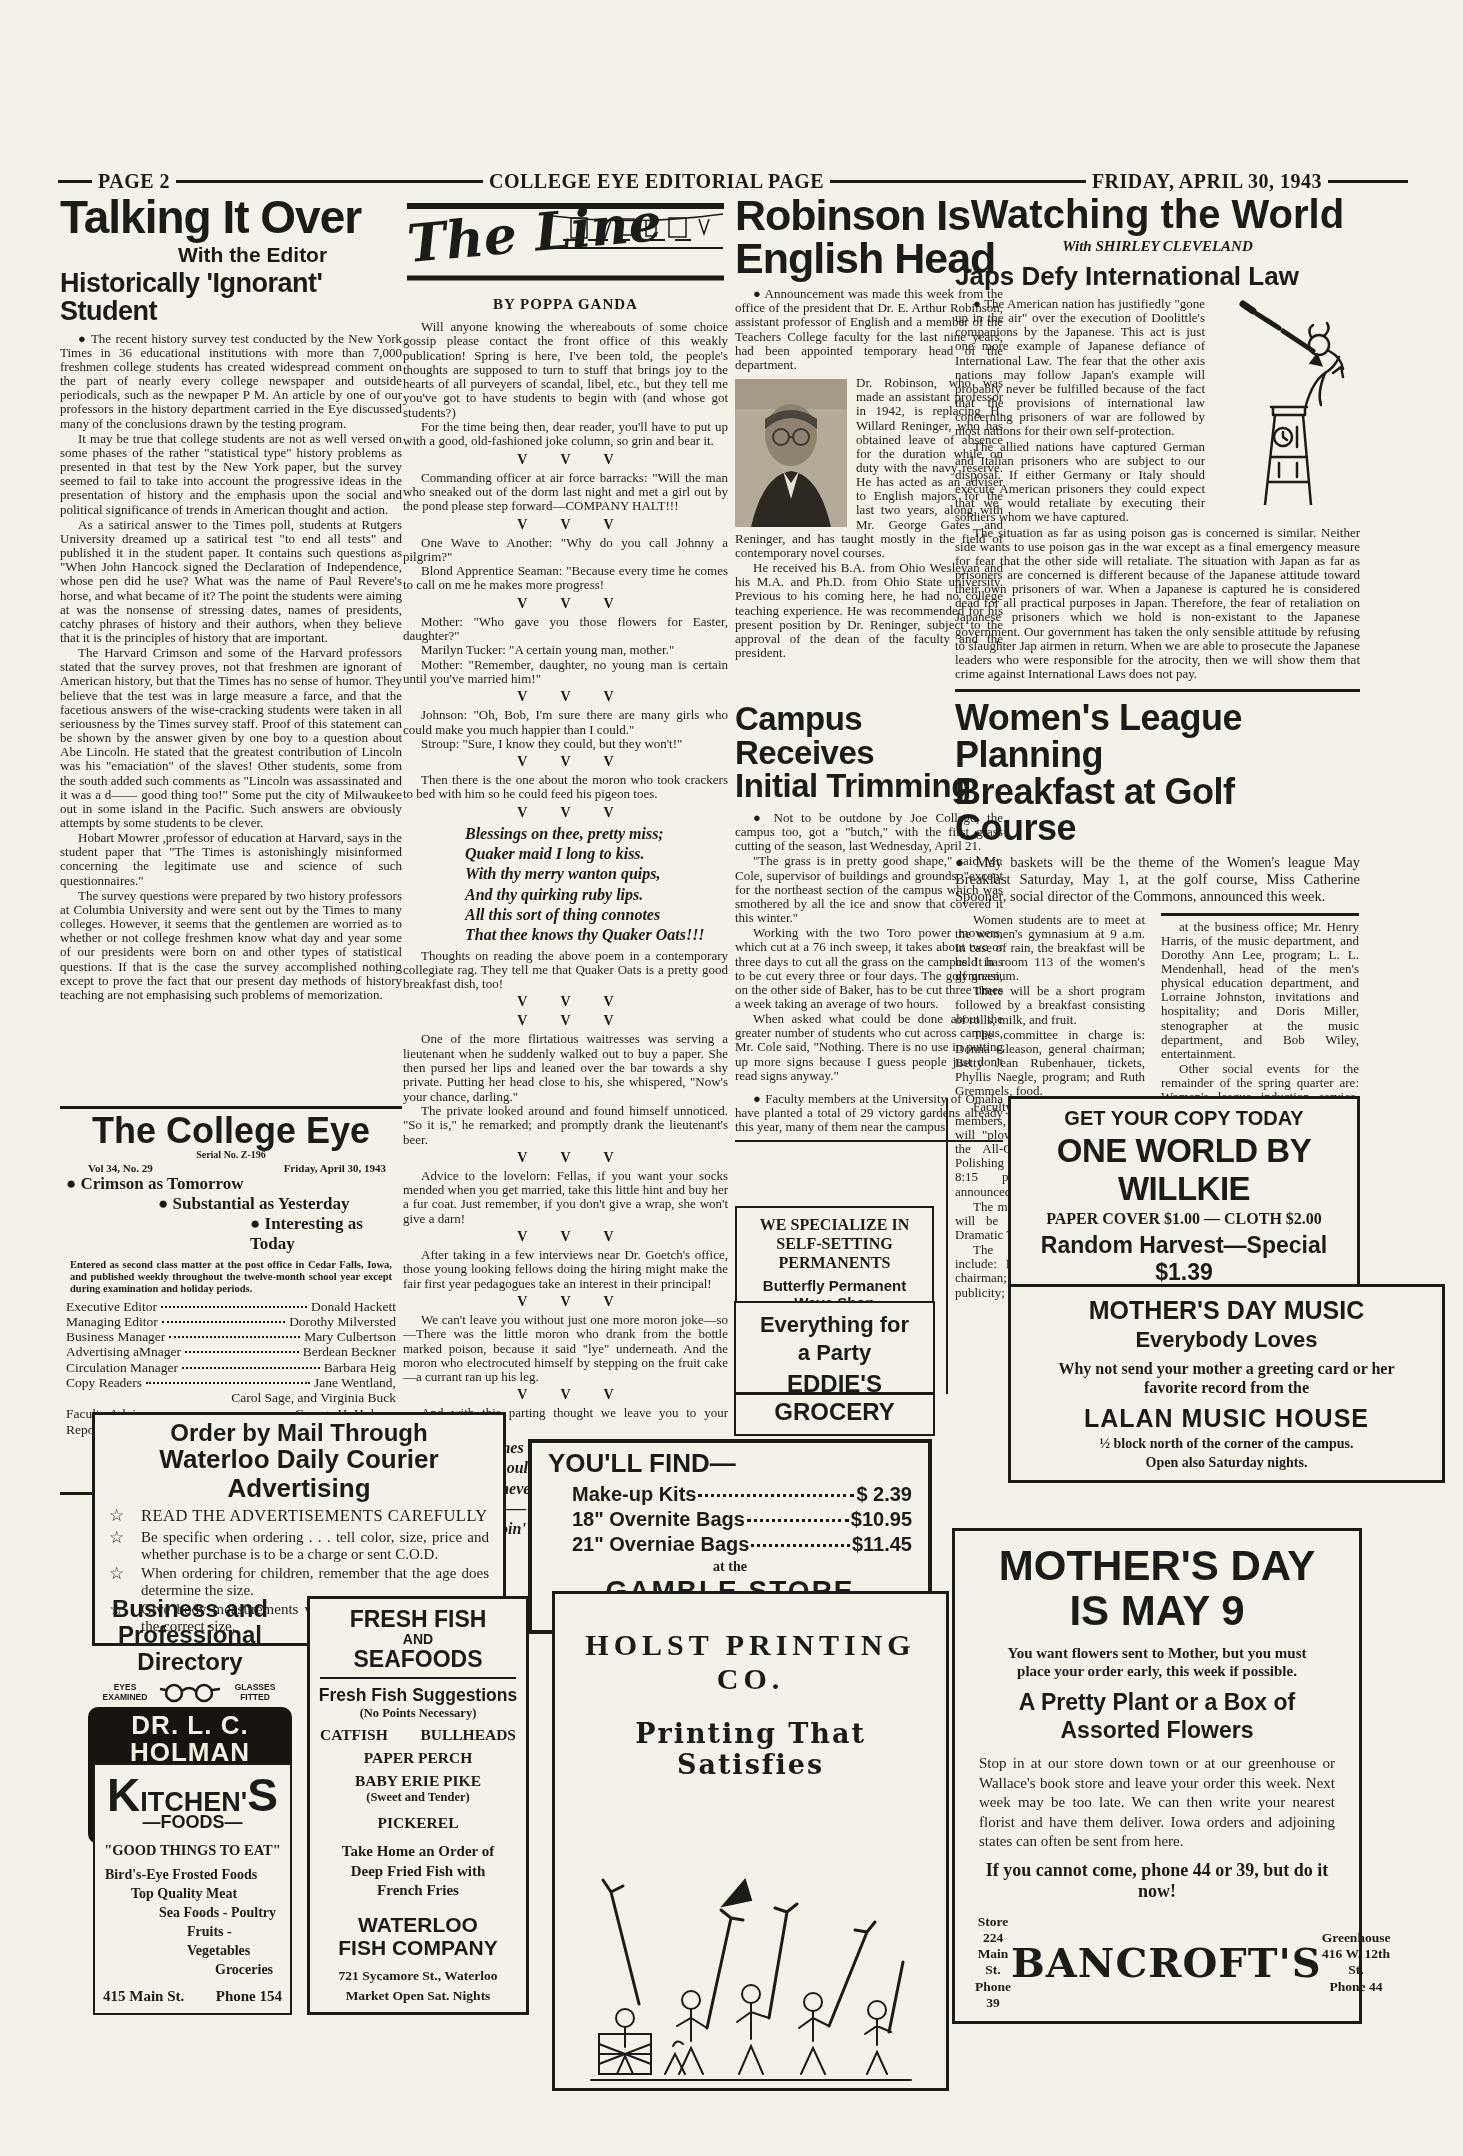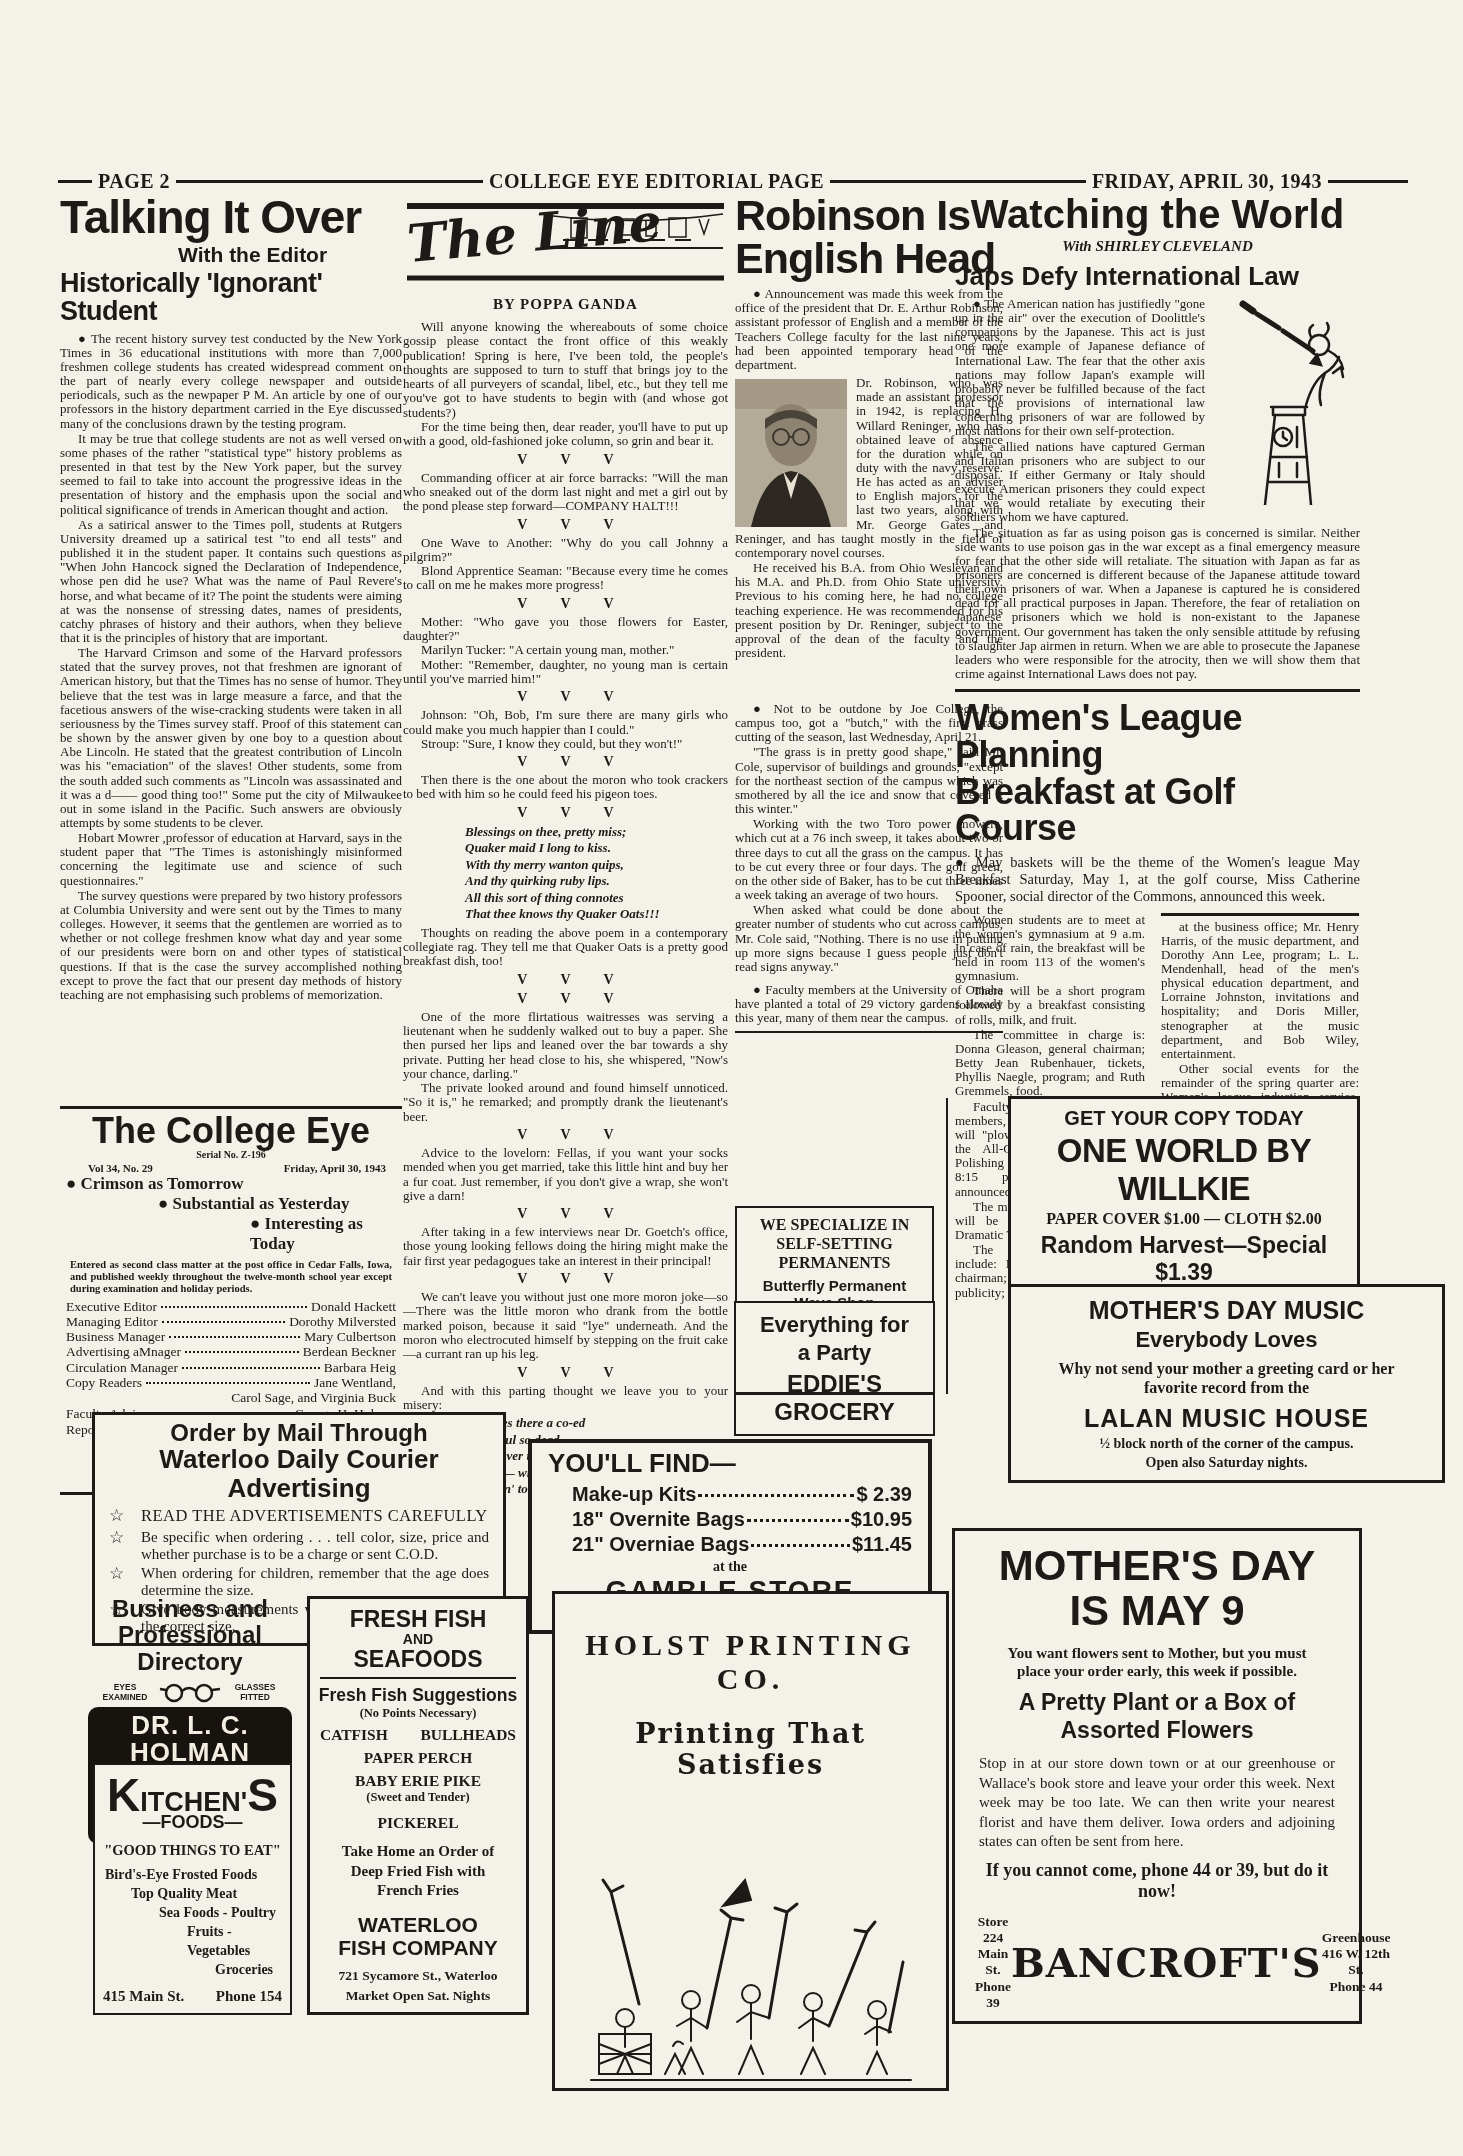--- a/index.html
+++ b/index.html
@@ -33,21 +33,21 @@
   .me-row { display:flex; align-items:baseline; font-size:13.5px; line-height:1.12; padding:0 4px; }
   .me-dots { flex:1; border-bottom:2px dotted #1d1b17; margin:0 4px; transform:translateY(-3px); }
   .me-cont { text-align:right; font-size:13.5px; padding-right:4px; }
   .me-reporters { font-size:13.5px; line-height:1.15; text-align:justify; padding:1px 4px 0 44px; text-indent:-40px; }
 
   
   .line-byline { text-align:center; font-weight:700; font-size:15px; letter-spacing:1px; margin:8px 0 7px; }
   .joke { font-size:13px; line-height:1.1; text-align:justify; text-indent:18px; margin:0; }
   .vvv { text-align:center; font-weight:700; font-size:14px; word-spacing:30px; margin:3px 0; }
   .poem { margin:3px 0 3px 62px; }
-  .poem-line { font-size:13px; font-weight:700; font-style:italic; line-height:1.27; text-align:left; }
+  .poem-line { font-size:16px; font-weight:700; font-style:italic; line-height:1.27; text-align:left; }
 
   
   .rob-h { font-size:43px; line-height:.99; letter-spacing:-1px; }
   .rob-wrap { overflow:hidden; margin-top:4px; }
   .photo { float:left; width:112px; height:148px; margin:3px 9px 2px 0; background:#bdb5a4; }
   .campus-h { font-size:33px; line-height:1.02; letter-spacing:-.5px; margin-bottom:8px; }
   .note { margin-top:9px; }
 
   
   .box { border:2px solid #1d1b17; background:#f4f1e9; }
@@ -314,20 +314,24 @@
           <path d="M16 148 Q28 96 56 92 Q84 96 96 148 Z" fill="#2d2922"></path>
           <path d="M48 92 L56 104 L64 92 L56 120 Z" fill="#e8e2d2"></path>
         </svg>
       </div>
       <p class="para" style="text-indent:0">Dr. Robinson, who was made an assistant professor in 1942, is replacing H. Willard Reninger, who has obtained leave of absence for the duration while on duty with the navy reserve. He has acted as an adviser to English majors for the last two years, along with Mr. George Gates and Reninger, and has taught mostly in the field of contemporary novel courses.</p>
     </div>
     <p class="para">He received his B.A. from Ohio Wesleyan and his M.A. and Ph.D. from Ohio State university. Previous to his coming here, he had no college teaching experience. He was recommended for his present position by Dr. Reninger, subject to the approval of the dean of the faculty and the president.</p>
   </div>
 
   <div class="abs" style="left:735px;top:702px;width:268px">
+    <div class="sans campus-h">
+      <div>Campus Receives</div>
+      <div>Initial Trimming</div>
+    </div>
     <div>
         <p class="para">● Not to be outdone by Joe College, the campus too, got a "butch," with the first grass cutting of the season, last Wednesday, April 21.</p>
         <p class="para">"The grass is in pretty good shape," said Mr. Cole, supervisor of buildings and grounds, "except for the northeast section of the campus which was smothered by all the ice and snow that covered it this winter."</p>
         <p class="para">Working with the two Toro power mowers, which cut at a 76 inch sweep, it takes about two or three days to cut all the grass on the campus. It has to be cut every three or four days. The golf green, on the other side of Baker, has to be cut three times a week taking an average of two hours.</p>
         <p class="para">When asked what could be done about the greater number of students who cut across campus, Mr. Cole said, "Nothing. There is no use in putting up more signs because I guess people just don't read signs anyway."</p>
       </div>
     <p class="para note">● Faculty members at the University of Omaha have planted a total of 29 victory gardens already this year, many of them near the campus.</p>
     <div class="endrule"></div>
   </div>
 

